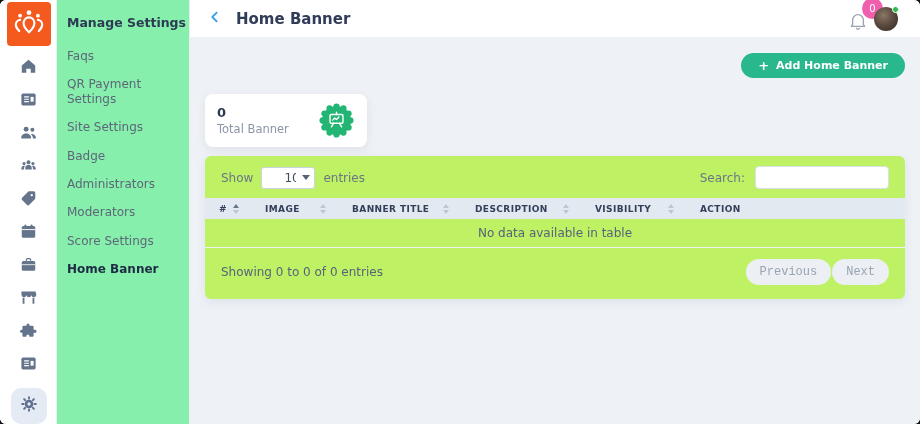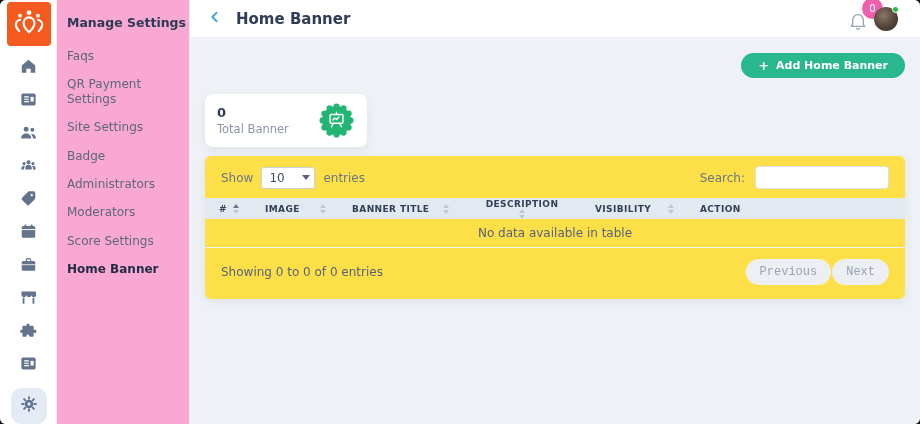--- a/index.html
+++ b/index.html
@@ -17,21 +17,21 @@
   .rail-icons { position:absolute; top:50px; left:0; width:57px;
                 display:flex; flex-direction:column; align-items:center; }
   .rail-btn { height:33px; width:57px; display:flex; align-items:center;
               justify-content:center; cursor:pointer; }
   .rail-btn svg { width:19px; height:19px; }
   .gear-wrap { margin-top:8px; width:36px; height:36px; border-radius:10px;
                background:#e4ebf4; display:flex; align-items:center; justify-content:center; }
 
   
   .sidebar { position:absolute; left:57px; top:0; width:133px; height:100%;
-             background:#f9a8d4; border-right:1px solid #e9edf2; z-index:2; }
+             background:#86efac; border-right:1px solid #e9edf2; z-index:2; }
   .sidebar-title { padding:15px 0 12px 10px; font-size:12.5px; font-weight:700; color:#2d3a53; }
   .nav-item { padding:7px 10px 7px 10px; font-size:12px; color:#5d6778;
               cursor:pointer; line-height:1.2; }
   .nav-item.active { color:#1f2b45; font-weight:700; }
 
   
   .topbar { position:absolute; left:190px; right:0; top:0; height:38px; background:#fff;
             border-bottom:1px solid #edf1f5; display:flex; align-items:center; z-index:2; }
   .back-btn { margin-left:16px; width:18px; height:18px; cursor:pointer; display:flex;
               align-items:center; justify-content:center; }
@@ -59,41 +59,41 @@
 
   .stat-card { margin-top:16px; width:162px; height:53px; background:#fff; border-radius:8px;
                box-shadow:0 3px 8px rgba(146,158,176,.16); display:flex; align-items:center;
                justify-content:space-between; padding:0 12px; }
   .stat-value { font-size:13px; font-weight:800; color:#2d3a53; }
   .stat-label { font-size:11.5px; color:#8b95a6; margin-top:2px; }
   .stat-badge svg { width:37px; height:37px; display:block; }
 
   .section-title { margin-top:18px; font-size:13px; font-weight:700; color:#2d3a53; }
 
-  .table-card { margin-top:9px; background:#fde047; border-radius:6px;
+  .table-card { margin-top:9px; background:#bef264; border-radius:6px;
                 box-shadow:0 3px 8px rgba(146,158,176,.16); overflow:hidden; }
   .controls { display:flex; align-items:center; padding:10px 16px 9px; font-size:12px; color:#6b7587; }
   .len-group { display:flex; align-items:center; gap:8px; }
   .select-wrap { position:relative; }
   .len-select { width:54px; height:22px; border:1px solid #cbd3de; border-radius:3px;
-                font-size:12px; color:#444c5c; padding:0 18px 0 7px; appearance:none;
+                font-size:12px; color:#444c5c; padding:0 18px 0 22px; appearance:none;
                 -webkit-appearance:none; background:#fff; font-family:inherit; cursor:pointer; }
   .select-caret { position:absolute; right:5px; top:8px; width:0; height:0; pointer-events:none;
                   border-left:4px solid transparent; border-right:4px solid transparent;
                   border-top:5px solid #55627a; }
   .search-group { margin-left:auto; display:flex; align-items:center; gap:10px; }
   .search-input { width:134px; height:23px; border:1px solid #d9e0e8; border-radius:4px;
                   padding:0 8px; font-size:12px; color:#444c5c; outline:none; font-family:inherit; }
 
   .thead { display:flex; height:21px; background:#e3e9f0; align-items:center;
            font-size:9px; font-weight:700; color:#33405b; letter-spacing:.4px; }
   .th { display:flex; align-items:center; justify-content:space-between;
         padding:0 12px 0 14px; cursor:pointer; }
   .th.c0 { width:46px; } .th.c1 { width:87px; } .th.c2 { width:123px; }
-  .th.c3 { width:120px;flex-direction:column; } .th.c4 { width:105px; } .th.c5 { flex:1; cursor:default; }
+  .th.c3 { width:120px; } .th.c4 { width:105px; } .th.c5 { flex:1; cursor:default; }
   .sort { display:flex; flex-direction:column; gap:2px; }
   .sort i { display:block; width:0; height:0; border-left:3.5px solid transparent;
             border-right:3.5px solid transparent; }
   .sort .up { border-bottom:4px solid #bcc6d4; }
   .sort .dn { border-top:4px solid #bcc6d4; }
   .sort.asc .up { border-bottom-color:#66758e; }
 
   .empty-row { height:29px; display:flex; align-items:center; justify-content:center;
                font-size:12px; color:#57637b; border-bottom:1px solid #eef1f5; }
   .tfoot { display:flex; align-items:center; padding:11px 16px 14px; font-size:12px; color:#57637b; }

